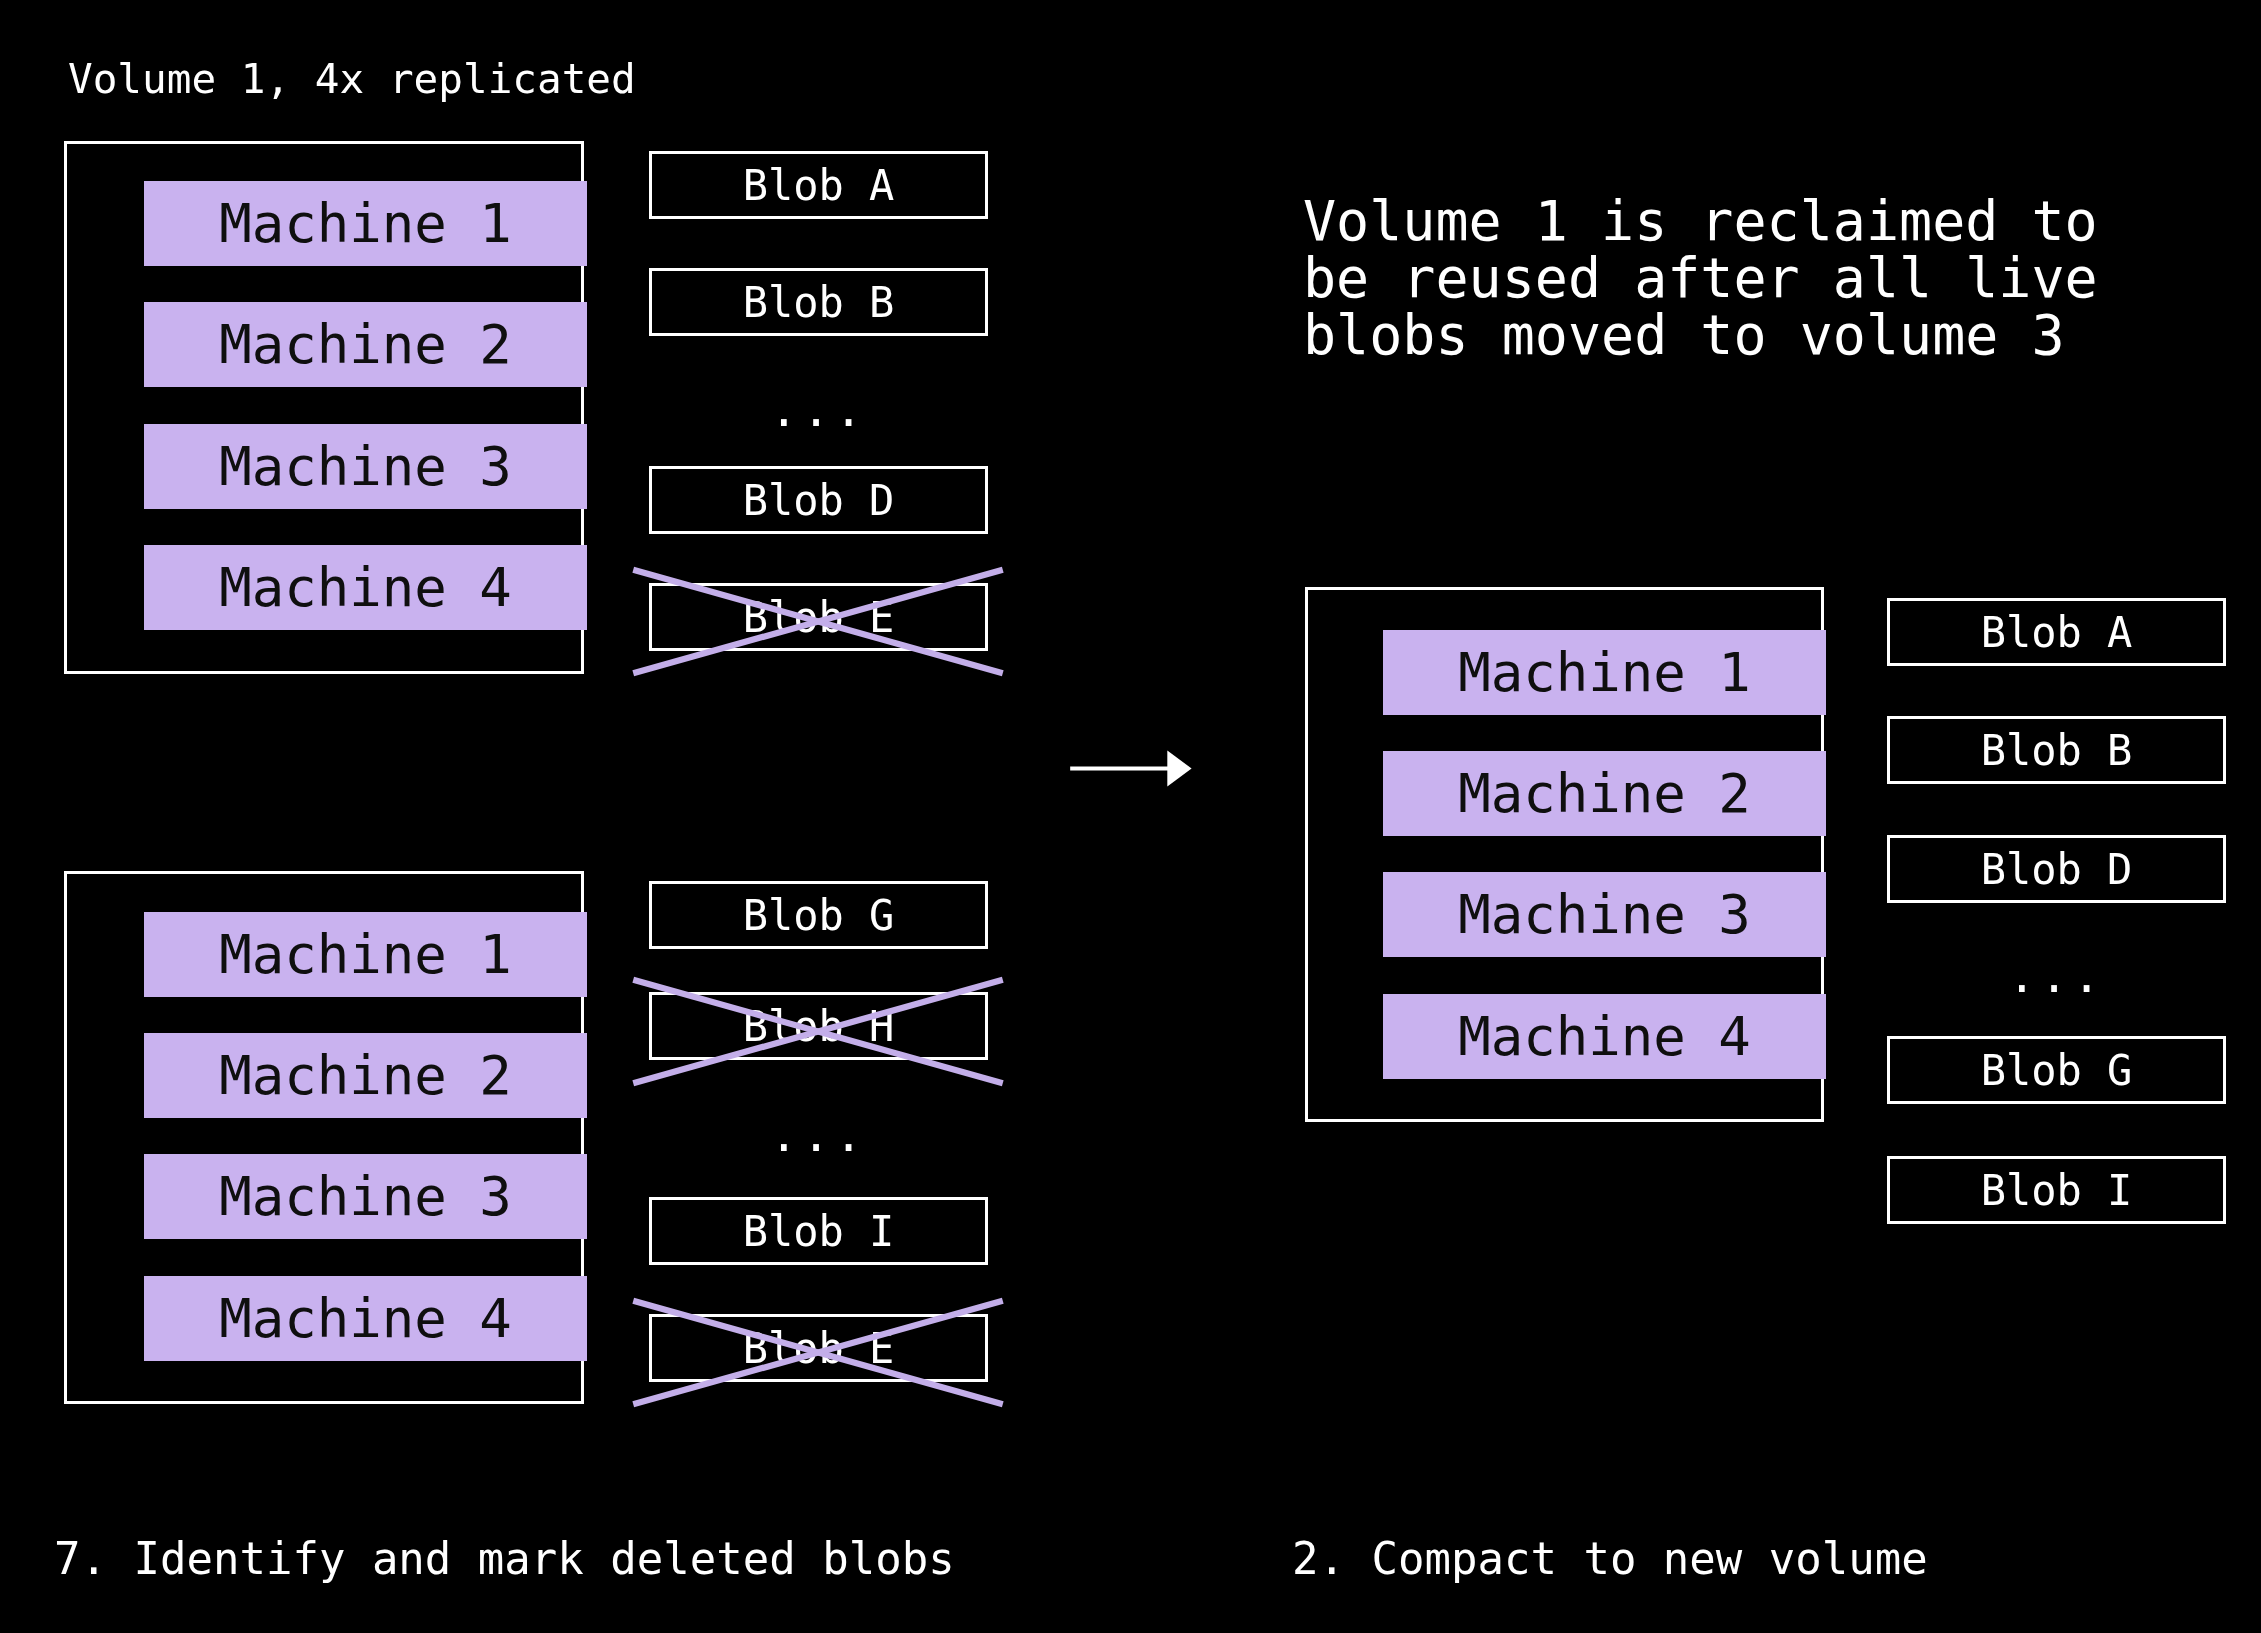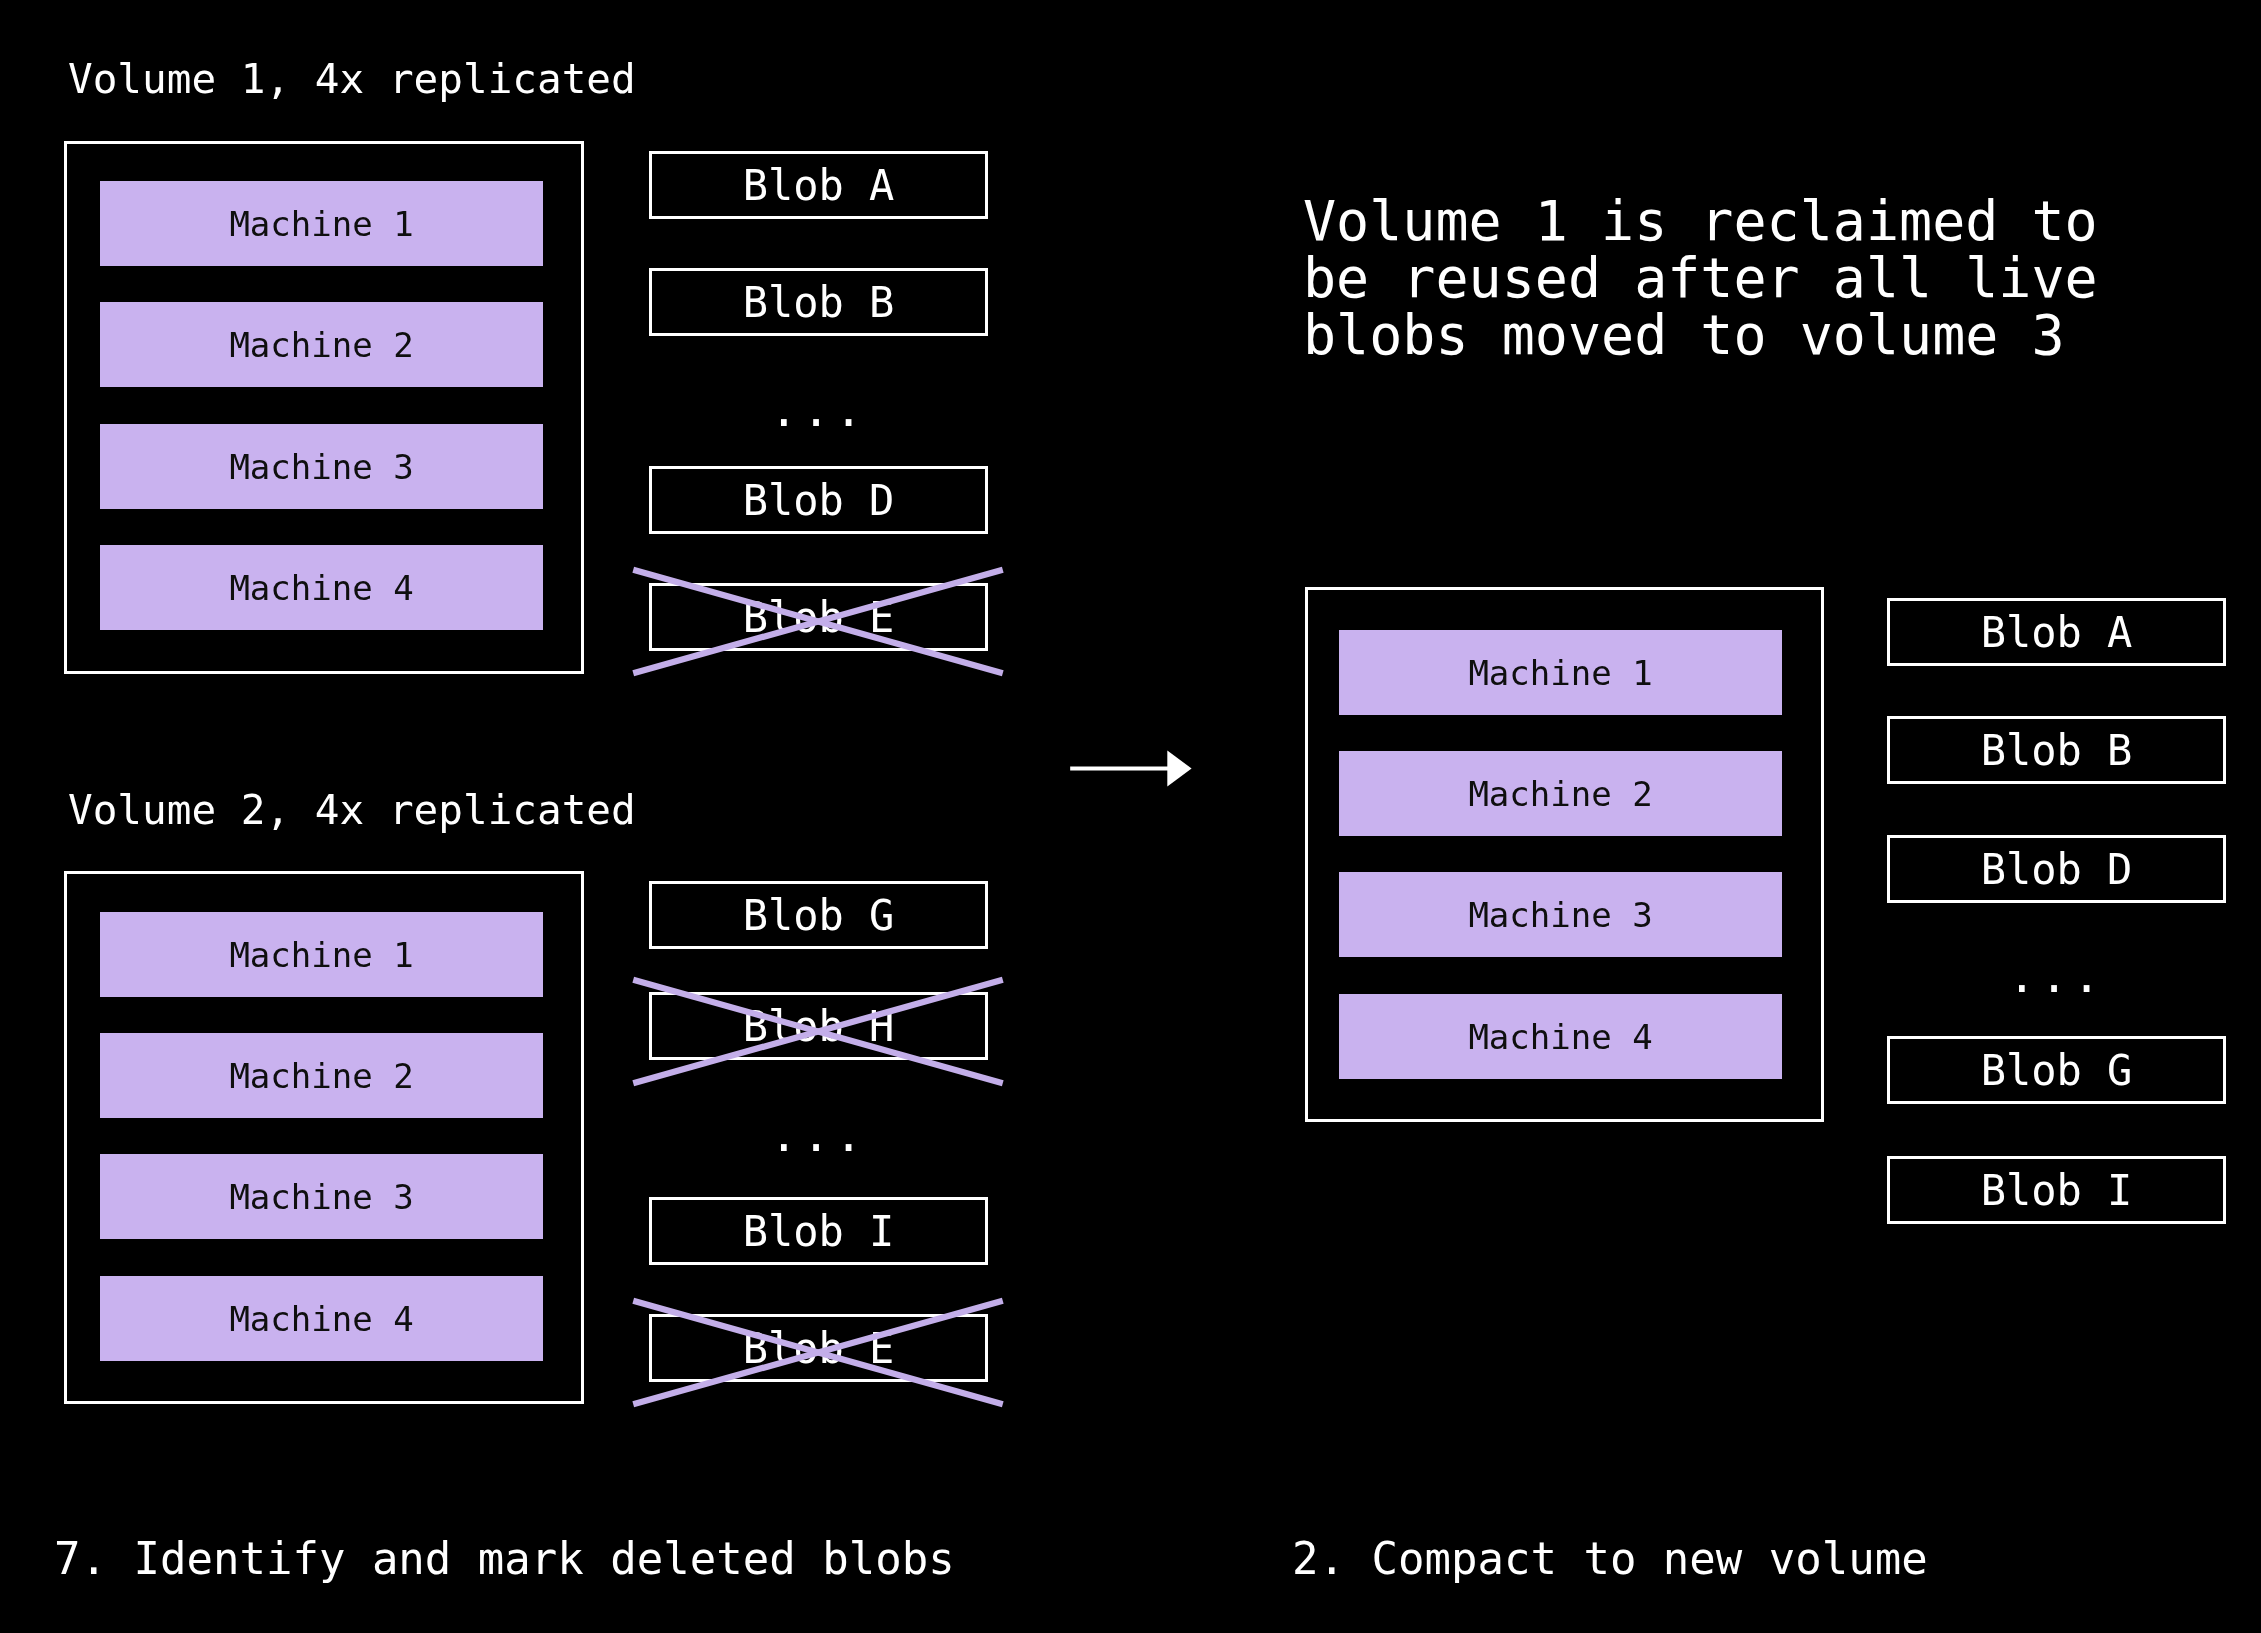--- a/index.html
+++ b/index.html
@@ -27,26 +27,27 @@
     white-space: pre;
     color: var(--foreground);
   }
   .volume-box {
     border: 3.9px solid var(--foreground);
     background: var(--background);
   }
   .machine {
     background: var(--machine-fill);
     color: var(--machine-text);
-    font-size: 34px;
+    font-size: 54px;
     display: flex;
     align-items: center;
     justify-content: center;
     width: 443px;
     height: 85px;
+    margin-left: 44px;
   }
   .blob {
     border: 3.1px solid var(--foreground);
     color: var(--foreground);
     font-size: 42px;
     display: flex;
     align-items: center;
     justify-content: center;
     width: 339px;
     height: 68px;
@@ -90,21 +91,20 @@
   <div class="abs blob" style="left:649px; top:151px;">Blob A</div>
   <div class="abs blob" style="left:649px; top:268px;">Blob B</div>
   <div class="abs dots" style="left:649px; top:382px;">...</div>
   <div class="abs blob" style="left:649px; top:466px;">Blob D</div>
   <div class="abs blob" style="left:649px; top:583px;">Blob E</div>
   <svg class="abs cross-svg" style="left:631px; top:562px;" width="374" height="119" viewBox="0 0 476 152">
     <line x1="2" y1="10" x2="474" y2="142" stroke="var(--cross)" stroke-width="8"></line>
     <line x1="2" y1="142" x2="474" y2="10" stroke="var(--cross)" stroke-width="8"></line>
   </svg>
 
-  <div class="abs title" style="left:68px; top:784px;">Volume 2, 4x replicated</div>
 
   <div class="abs volume-box" style="left:64px; top:871px; width:520px; height:533px;"></div>
 
   <div class="abs machine" style="left:100px; top:912px;">Machine 1</div>
   <div class="abs machine" style="left:100px; top:1033px;">Machine 2</div>
   <div class="abs machine" style="left:100px; top:1154px;">Machine 3</div>
   <div class="abs machine" style="left:100px; top:1276px;">Machine 4</div>
 
   <div class="abs blob" style="left:649px; top:881px;">Blob G</div>
   <div class="abs blob" style="left:649px; top:992px;">Blob H</div>

